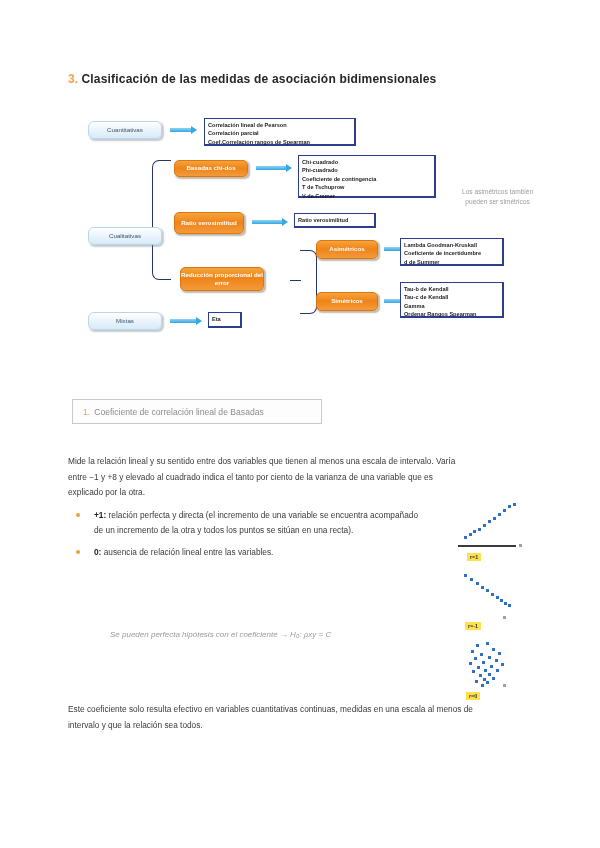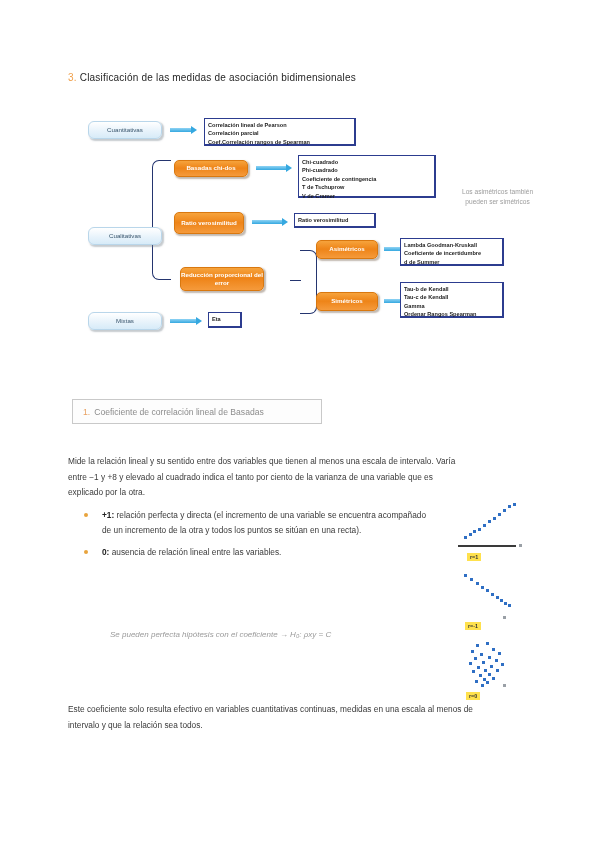--- a/index.html
+++ b/index.html
@@ -5,21 +5,21 @@
   html,body{margin:0;padding:0;background:#ffffff;}
   body{
     width:600px;height:848px;position:relative;overflow:hidden;
     font-family:"Liberation Sans", sans-serif;
     color:#2b2b2b;
   }
   .page{position:absolute;left:0;top:0;width:600px;height:848px;}
 
   
   .sec-heading{
-    position:absolute;font-size:10px;font-weight:normal;letter-spacing:.2px;
+    position:absolute;font-size:12px;font-weight:bold;letter-spacing:.2px;
     color:#262626;white-space:nowrap;
   }
   .sec-heading .num{color:#f0a04b;margin-right:3px;}
   #h3{left:68px;top:72px;}
   #h4{left:68px;top:366px;}
 
   
   .diagram{position:absolute;left:0;top:100px;width:600px;height:250px;}
 
   .box{position:absolute;box-sizing:border-box;display:flex;
@@ -70,21 +70,21 @@
   .subtitle-box .n{color:#e8a060;margin-right:4px;}
 
   
   .para{
     position:absolute;font-size:8.3px;line-height:1.85;color:#3a3a3a;
   }
   #p1{left:68px;top:446px;width:400px;}
   #p2{left:68px;top:694px;width:420px;}
 
   ul.bullets{
-    position:absolute;left:80px;top:508px;width:350px;margin:0;padding:0;
+    position:absolute;left:72px;top:508px;width:350px;margin:0;padding:0;
     list-style:none;
   }
   ul.bullets li{
     position:relative;padding-left:22px;margin-bottom:7px;
     font-size:8.3px;line-height:1.82;color:#3a3a3a;
   }
   ul.bullets li::before{
     content:"";position:absolute;left:4px;top:5px;
     width:4px;height:4px;border-radius:50%;background:#e8a33d;
   }

